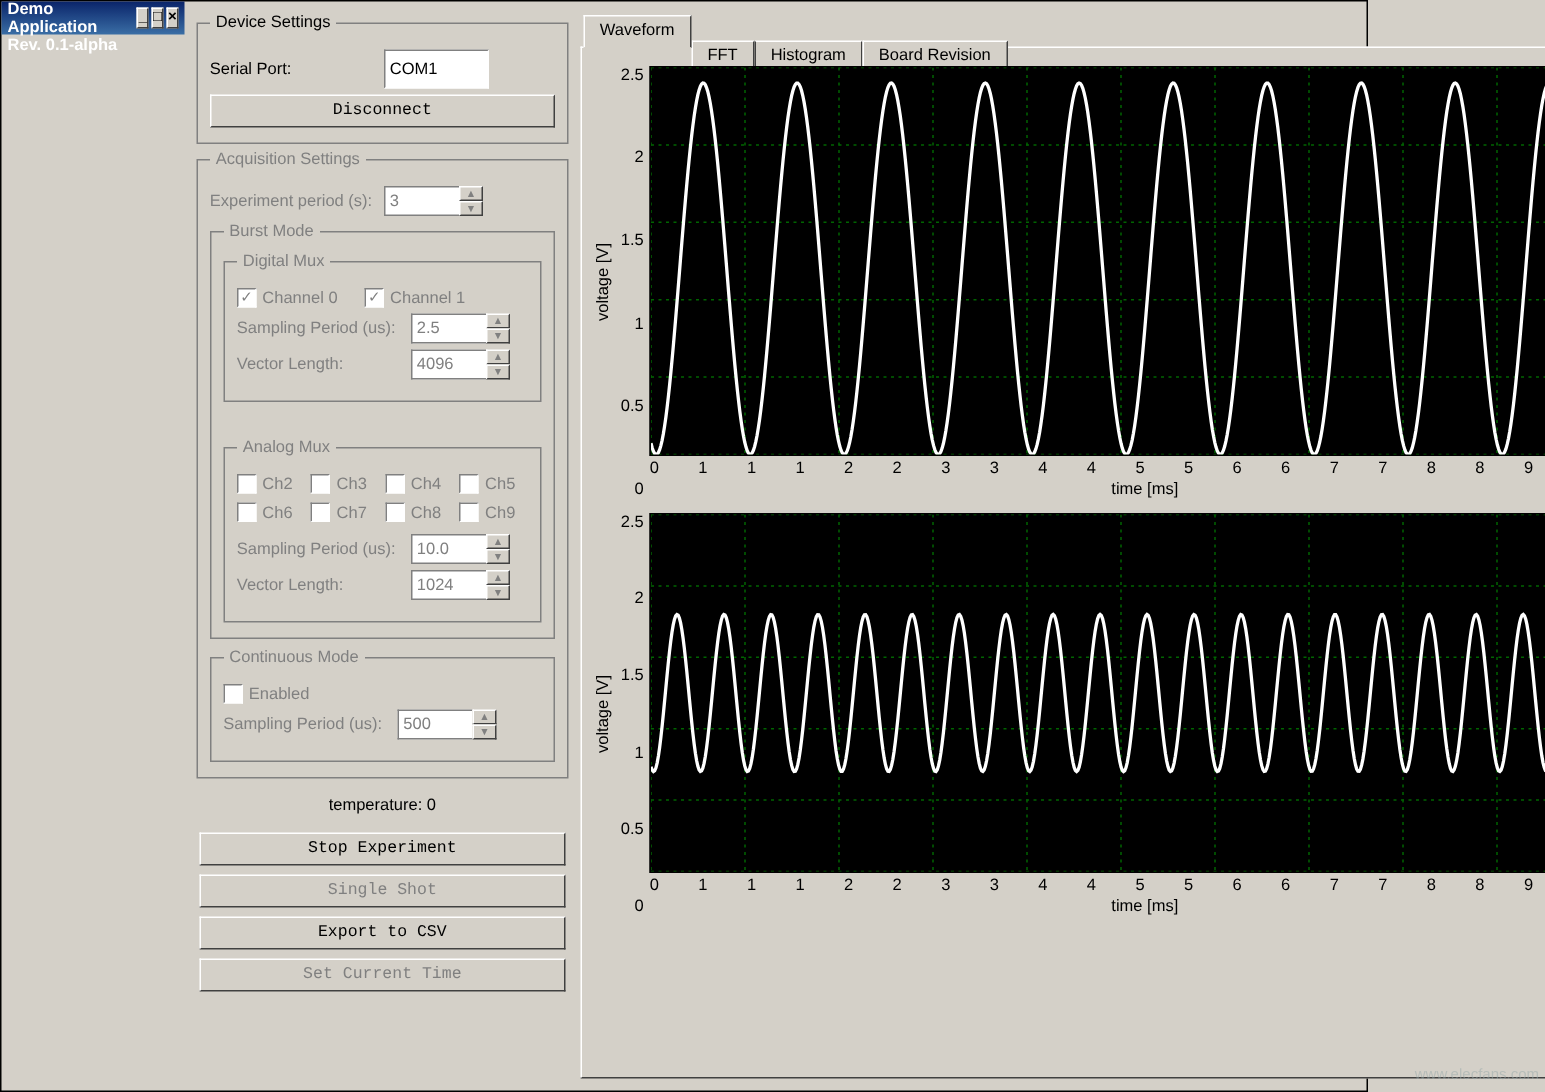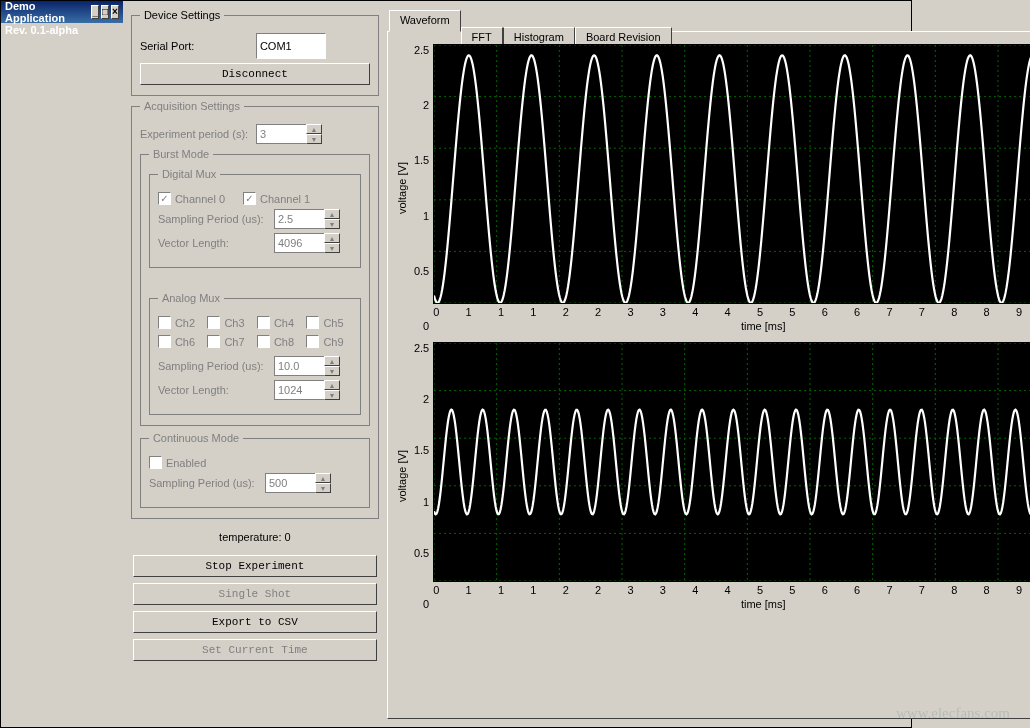--- a/index.html
+++ b/index.html
@@ -37,21 +37,21 @@
   .tab.separator-before { border-left-color:#404040; }
   .tabpanel { flex:1; border:1px solid #fff; border-top-color:#fff; border-left-color:#fff; border-right-color:#404040; border-bottom-color:#404040; background:#d4d0c8; padding:12px 10px 8px 6px; display:flex; flex-direction:column; gap:10px;}
   .chartwrap { display:flex; flex-direction:column; align-items:center; }
   .chartrow { display:flex; align-items:stretch;}
   .ylabel { writing-mode: vertical-rl; transform: rotate(180deg); text-align:center; padding:0 2px; color:#000;}
   .axis-y { display:flex; flex-direction:column; justify-content:space-between; align-items:flex-end; padding:0 4px; color:#000;}
   .plot { background:#000; position:relative; border:1px solid #000;}
   .plot svg { position:absolute; inset:0; width:100%; height:100%;}
   .axis-x { display:flex; justify-content:space-between; color:#000; padding-top:2px;}
   .xlabel { text-align:center; color:#000; margin-top:2px;}
-  .watermark { position:absolute; right:20px; bottom:6px; color:#9aa; font-size:15px; opacity:.5;font-family:Liberation Serif, serif;}
+  .watermark { position:absolute; right:4px; bottom:6px; color:#9aa; font-size:10px; opacity:.5;}
 </style>
 </head>
 <body>
 
 <div class="window">
   <div class="titlebar">
     <span>200CDAQ1 Demo Application Rev. 0.1-alpha</span>
     <span class="spacer"></span>
     <div class="titlebtn">_</div>
     <div class="titlebtn">□</div>

